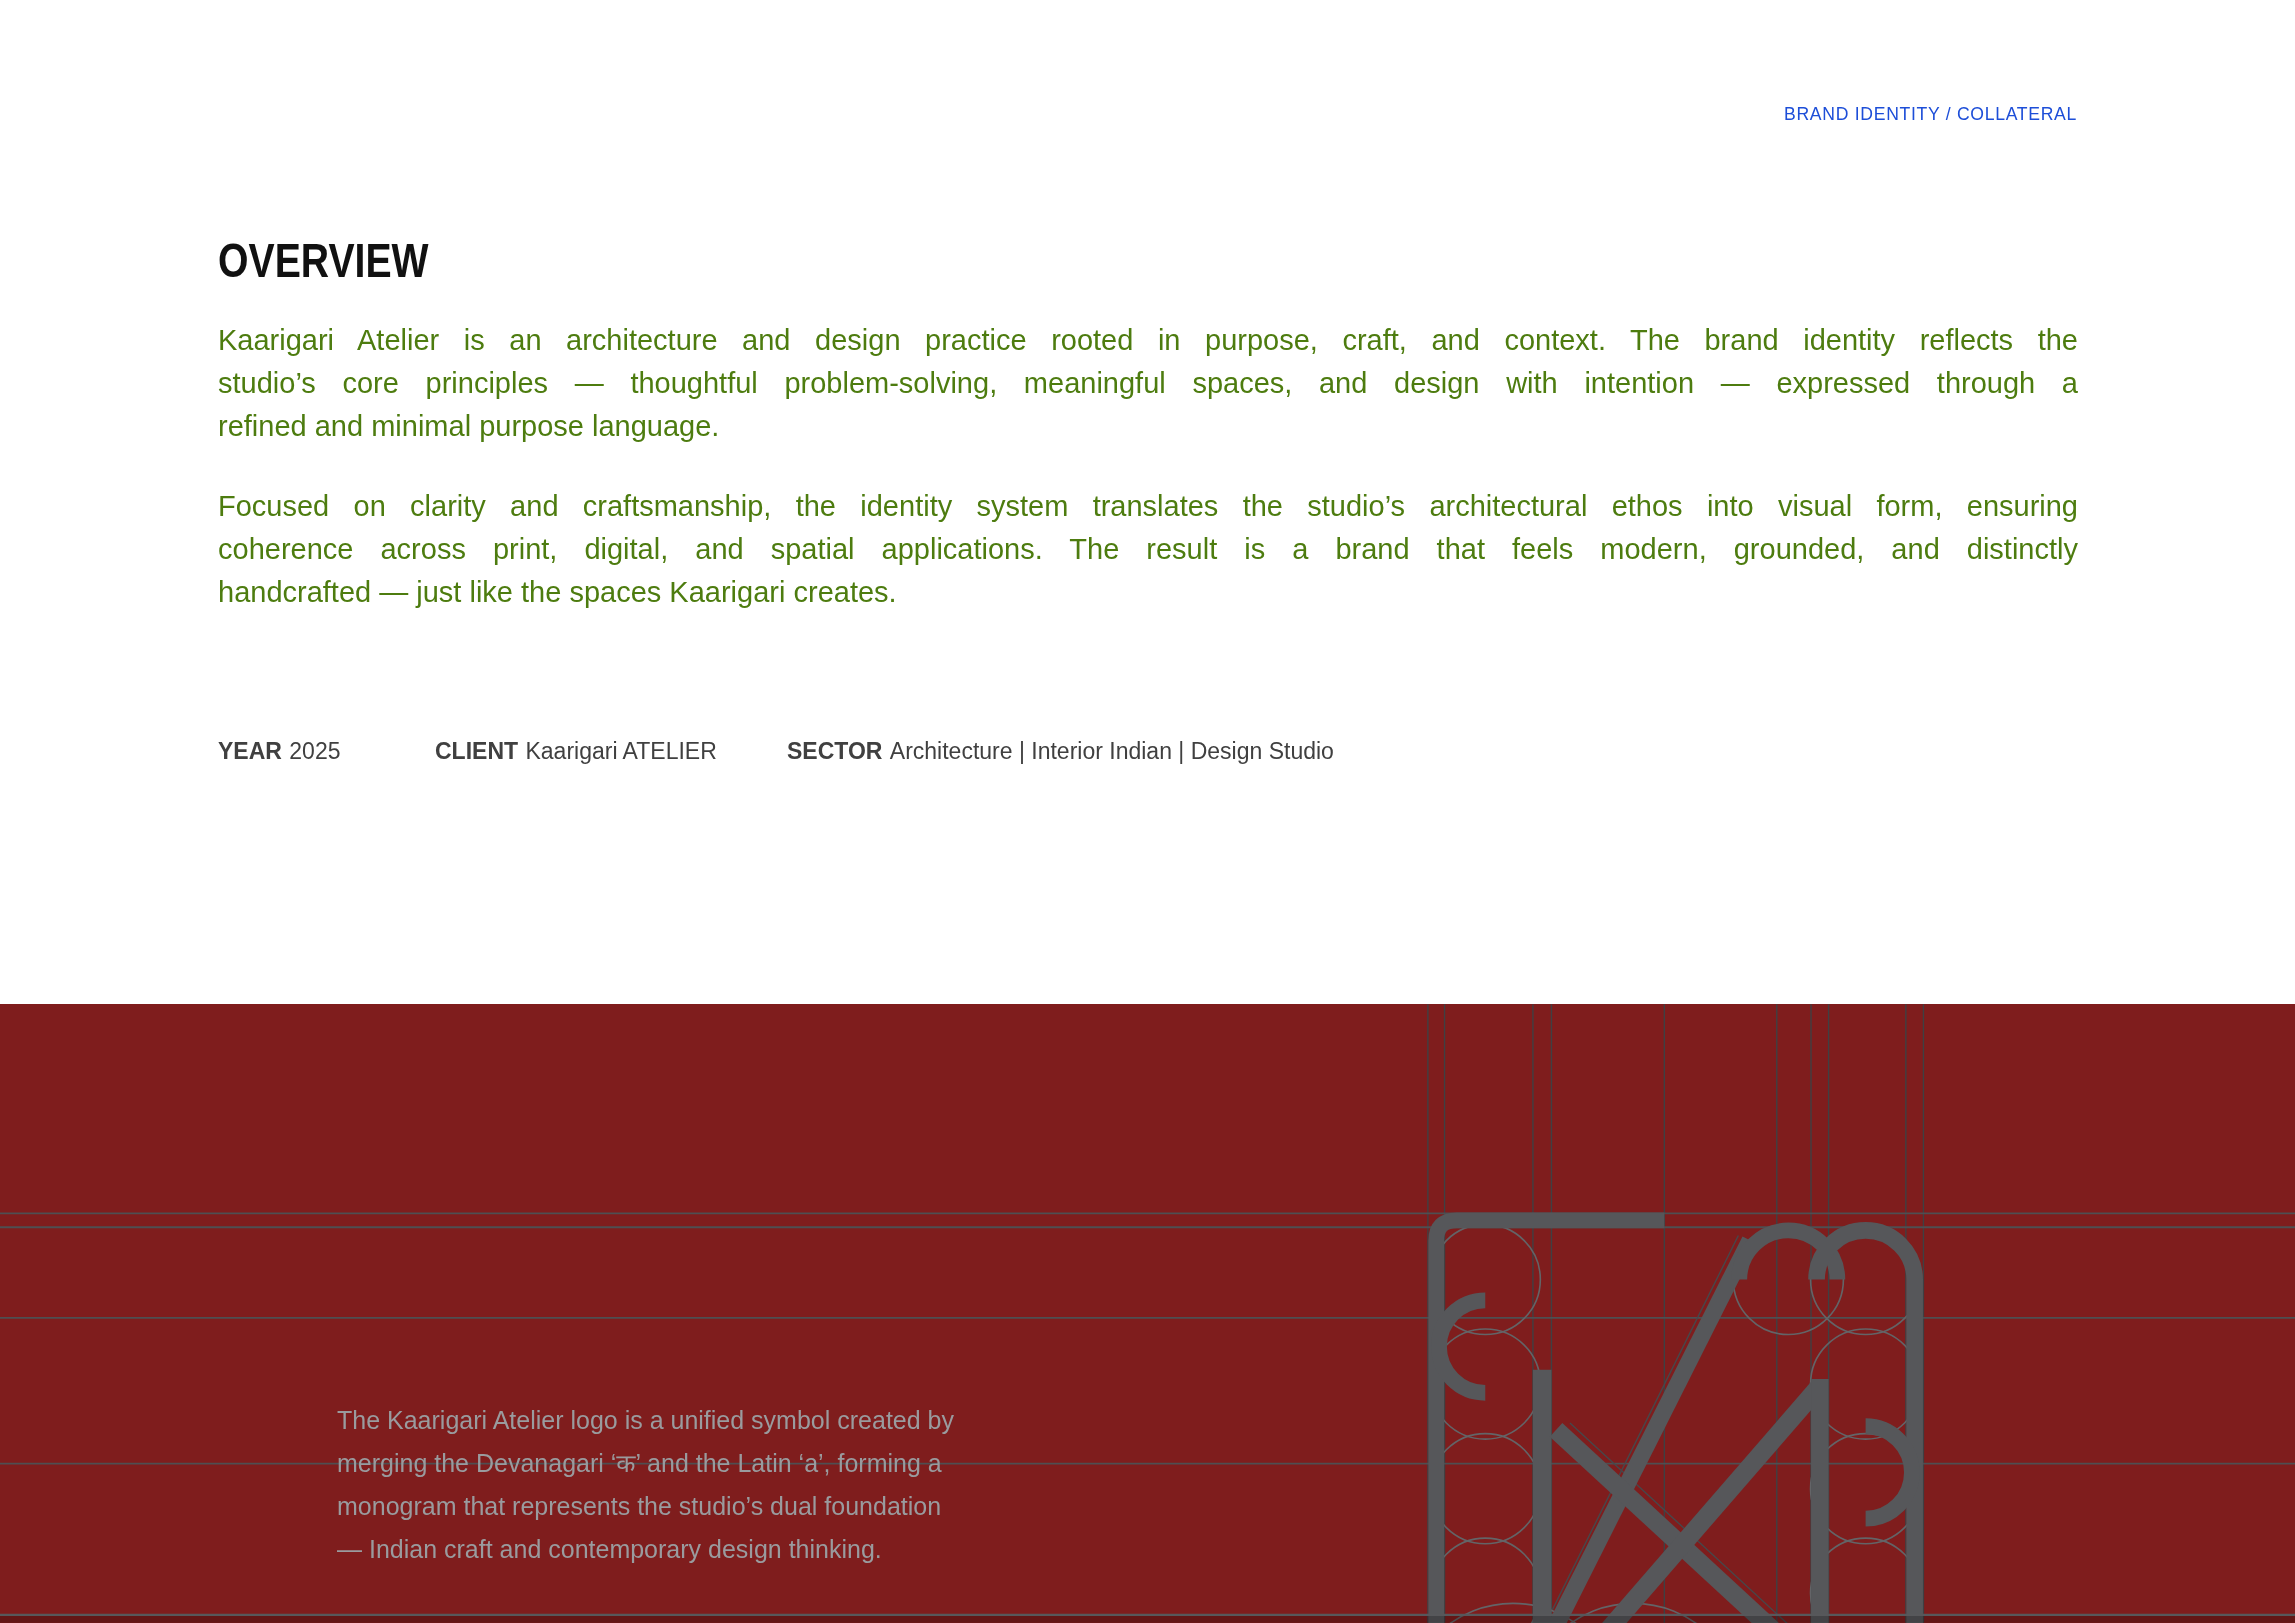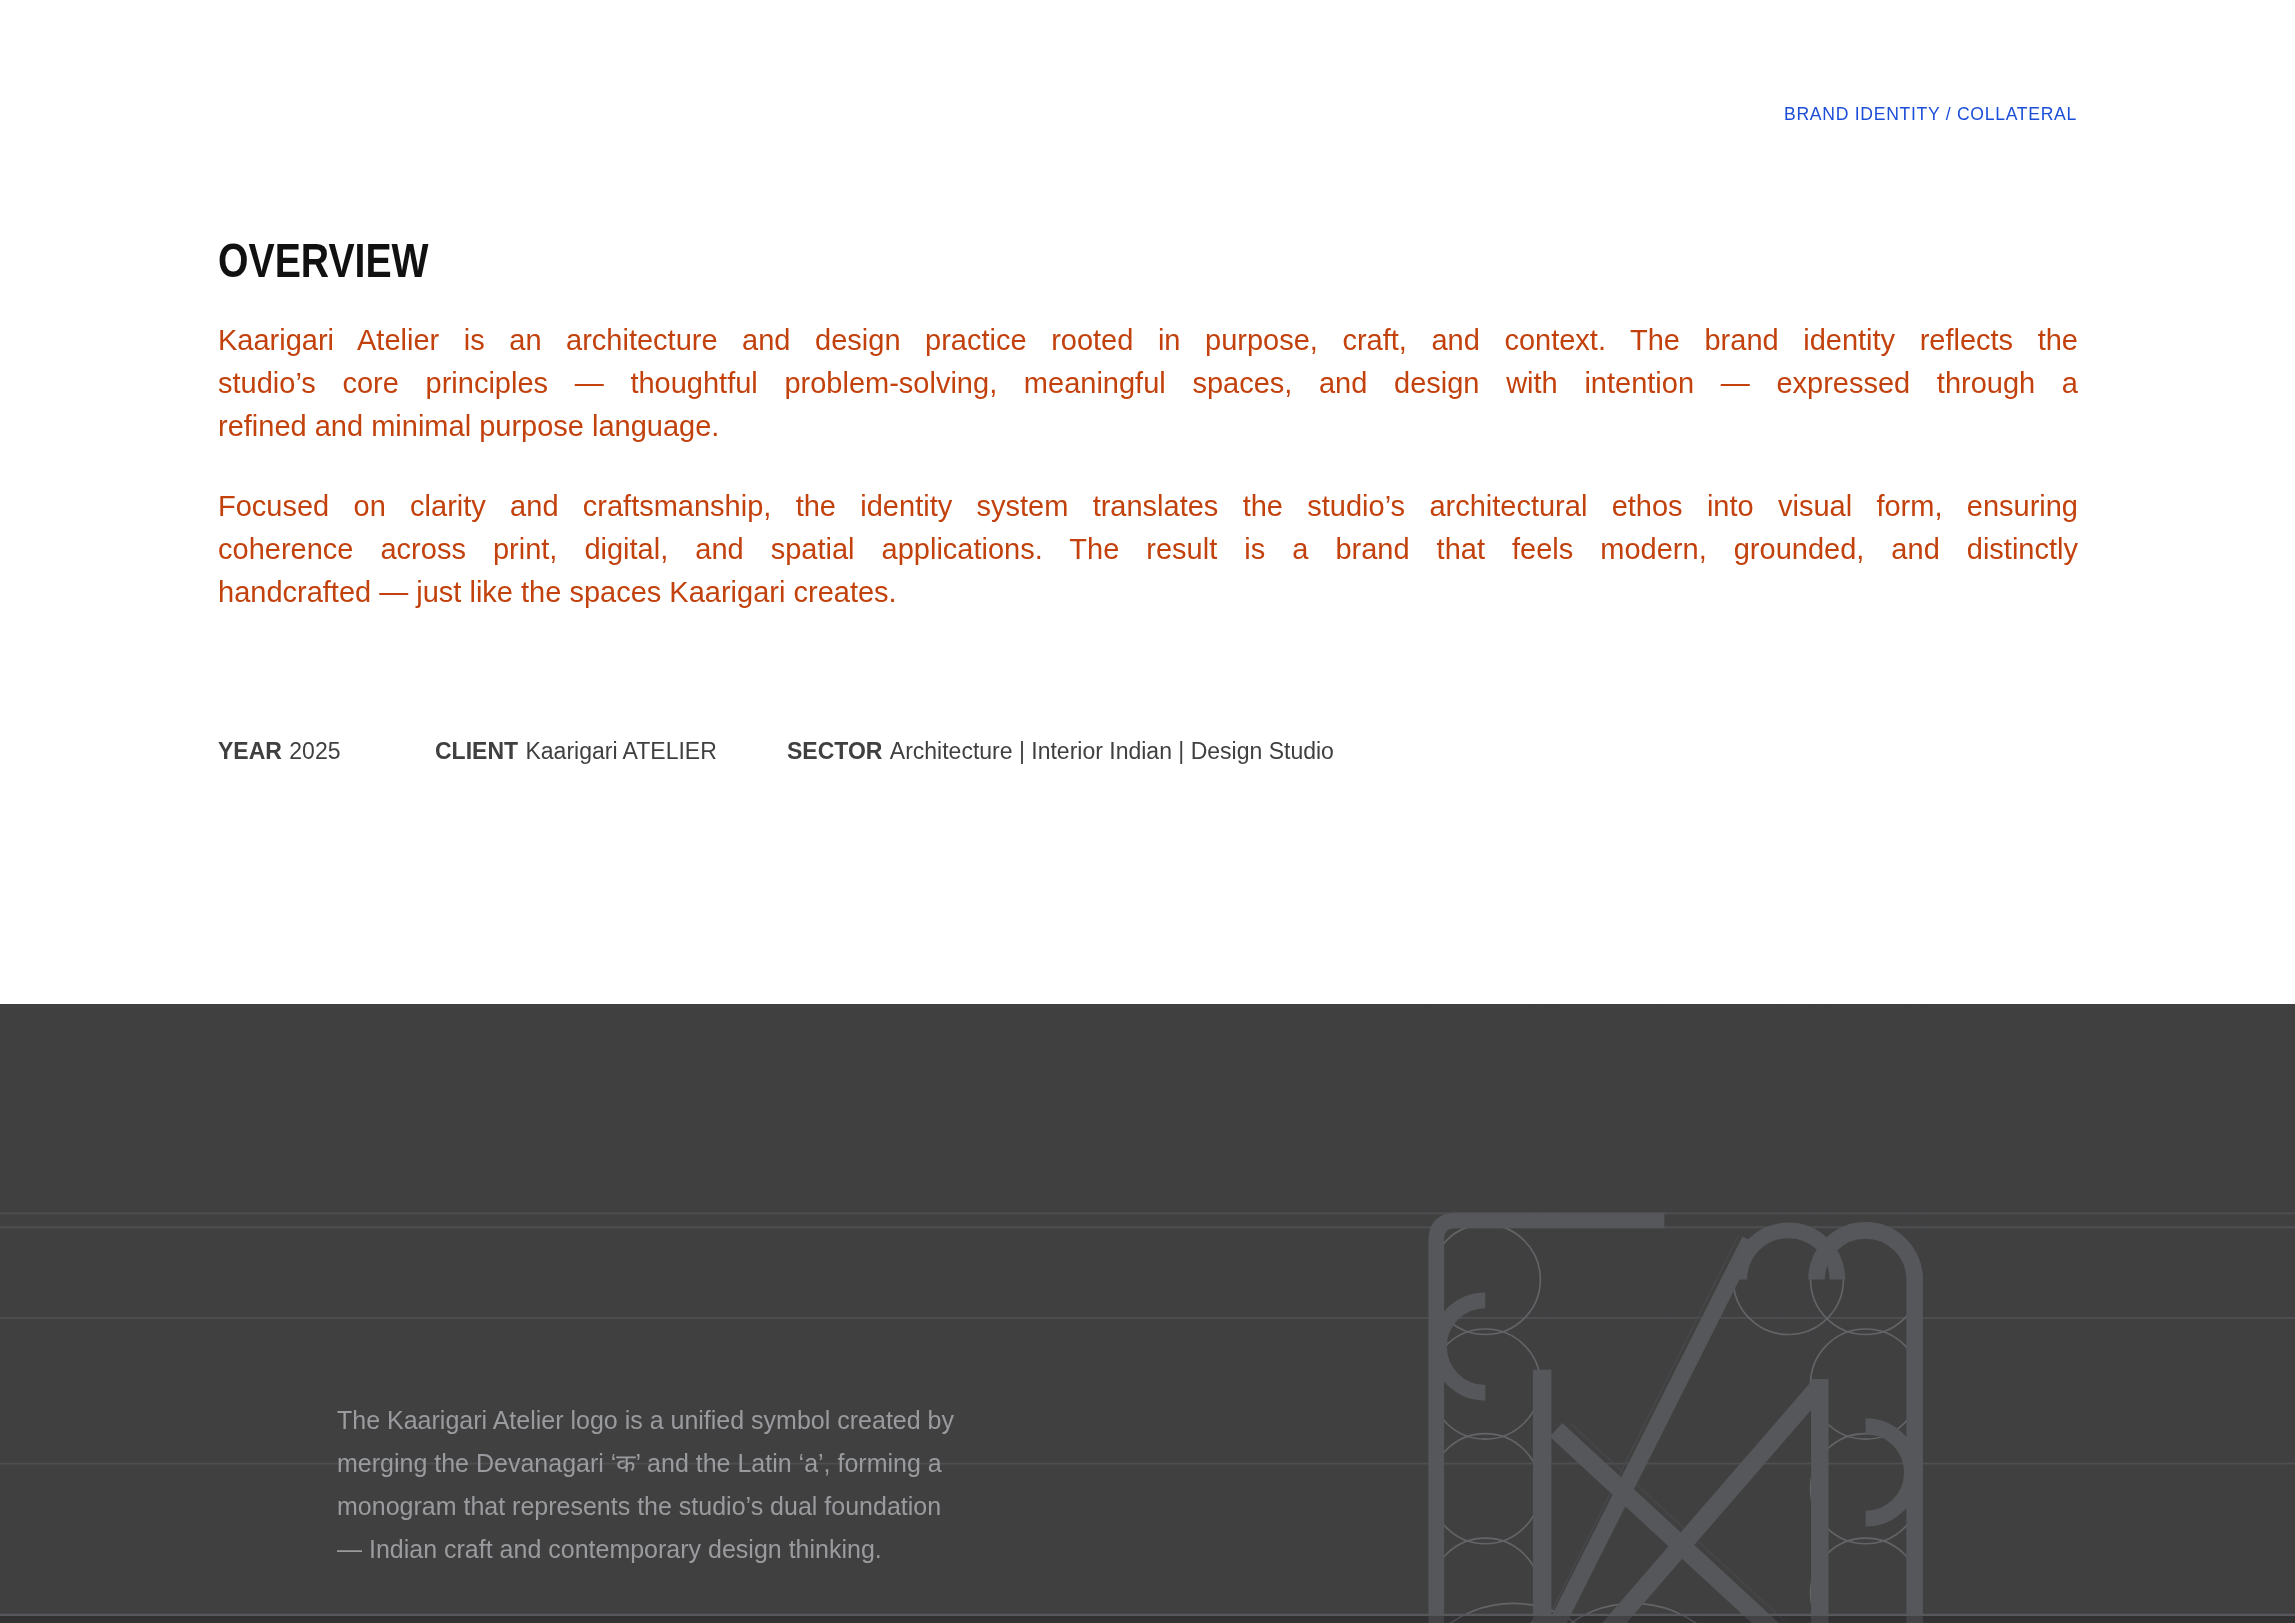--- a/index.html
+++ b/index.html
@@ -35,21 +35,21 @@
     transform: scaleX(0.80);
     transform-origin: left top;
     white-space: nowrap;
   }
   .para {
     position: absolute;
     left: 218px;
     width: 1860px;
     font-size: 29px;
     line-height: 43px;
-    color: #c2410c;
+    color: #4d7c0f;
     font-weight: 400;
   }
   .para .line { text-align: justify; text-align-last: justify; }
   .para .line.last { text-align-last: left; }
   .p1 { top: 319px; }
   .p2 { top: 485px; }
   .meta {
     position: absolute;
     left: 218px;
     top: 737px;
@@ -62,21 +62,21 @@
   .meta-item { position: absolute; top: 0; white-space: nowrap; }
   .meta-item.year   { left: 0; }
   .meta-item.client { left: 217px; }
   .meta-item.sector { left: 569px; }
   .meta-label { font-weight: 700; margin-right: 7.4px; }
   .meta-value { font-weight: 400; }
   .panel {
     position: absolute;
     left: 0; top: 1004px;
     width: 2295px; height: 619px;
-    background: #404040;
+    background: #7f1d1d;
   }
   .construction {
     position: absolute;
     left: 0; top: 0;
     width: 2295px; height: 619px;
     display: block;
   }
   .caption {
     position: absolute;
     left: 337px;

